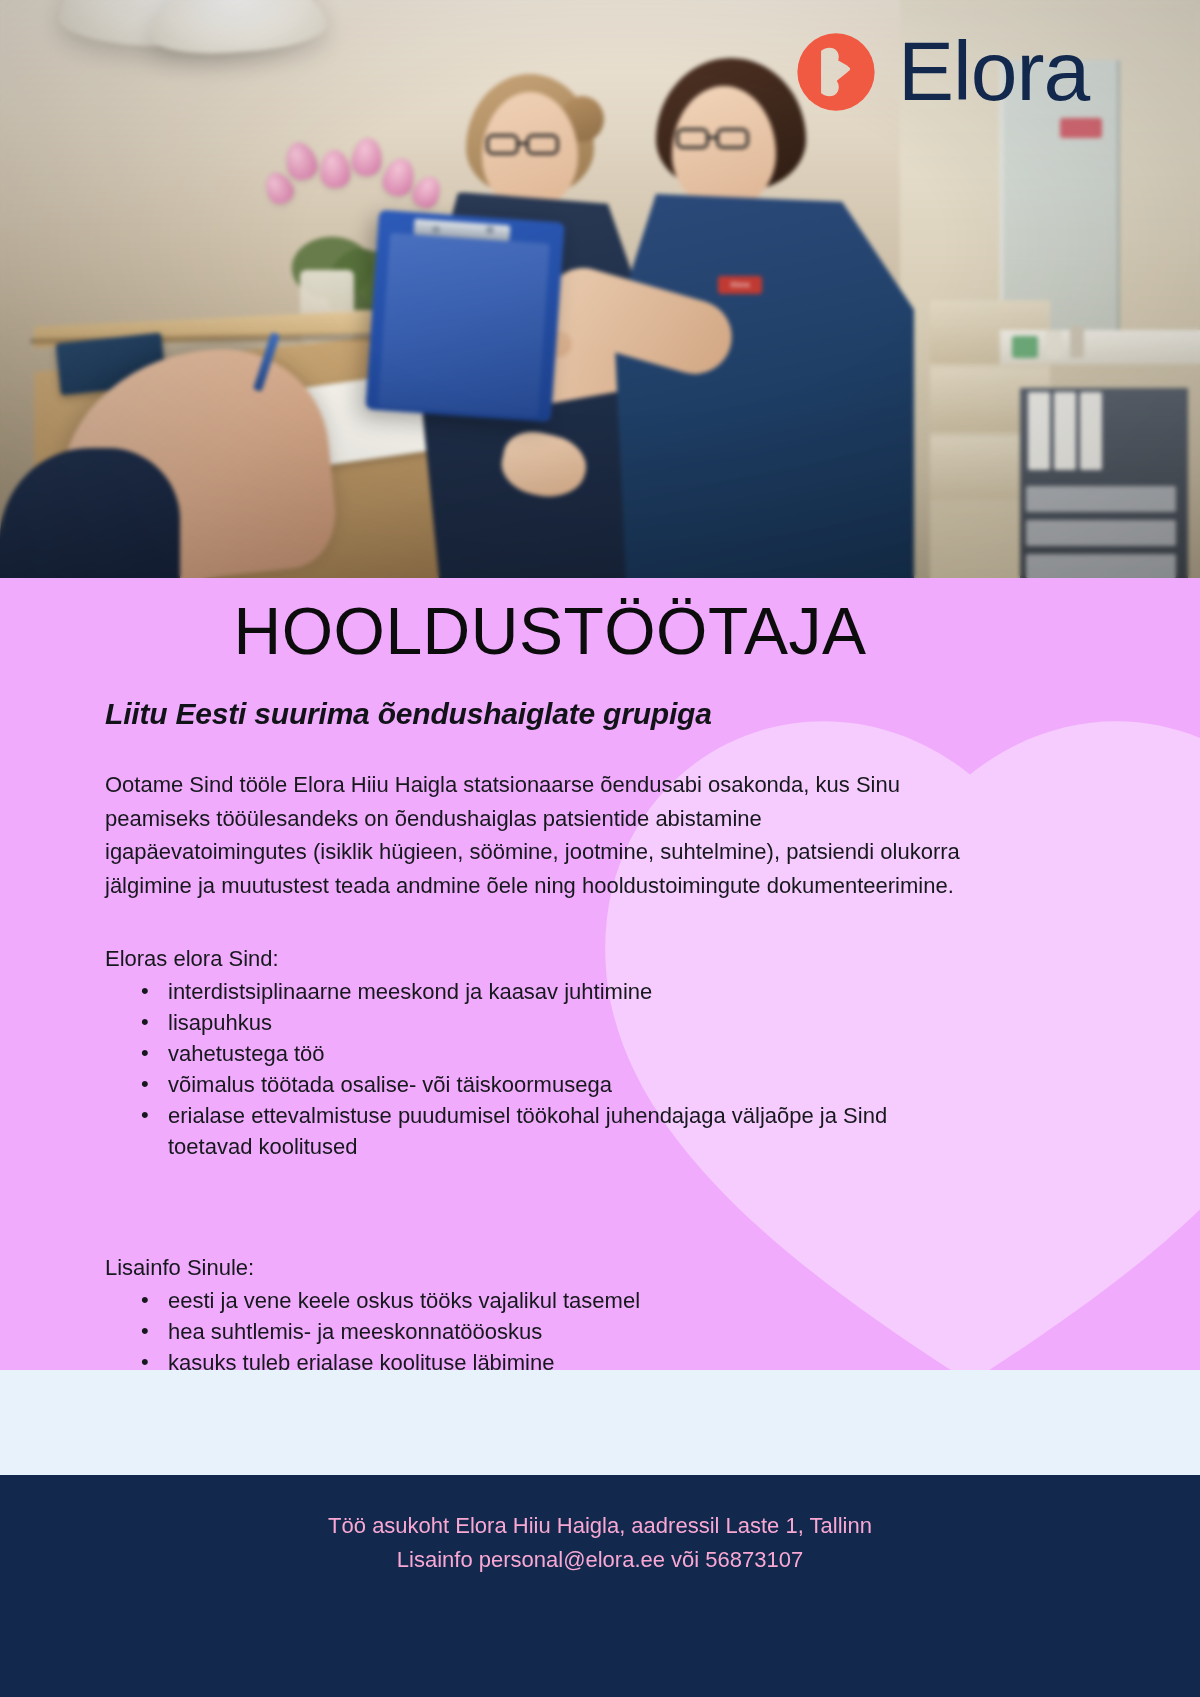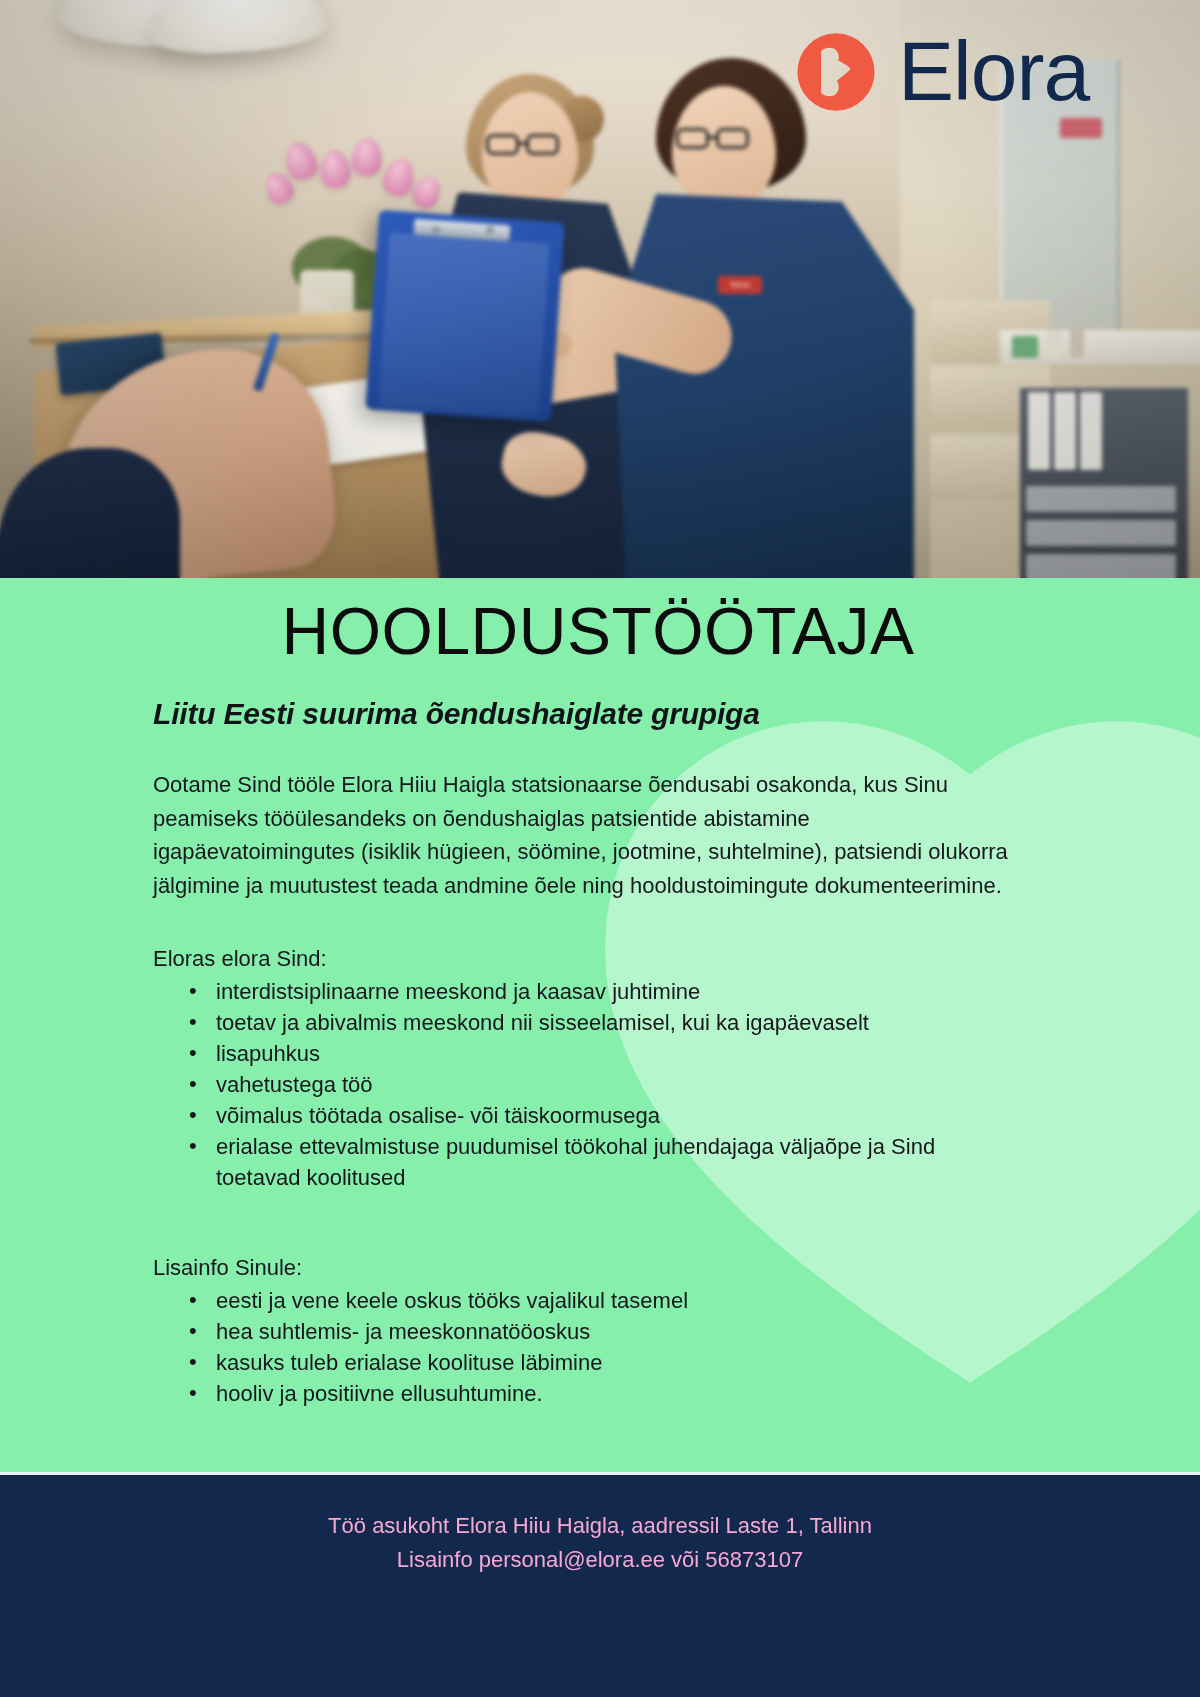--- a/index.html
+++ b/index.html
@@ -317,24 +317,23 @@
     font-size: 84px;
     font-weight: 500;
     color: #12284c;
     letter-spacing: -1px;
     line-height: 0.9;
   }
 
   
   .panel {
     position: absolute;
-    top: 578px; left: 0; width: 1200px; height: 894px;
-    background: #86efac;
+    top: 578px; left: 0; width: 1200px; height: 792px;
+    background: #f0abfc;
     overflow: hidden;
-    padding-left: 48px;
   }
   
   .watermark {
     position: absolute;
     top: 90px; right: -150px;
     width: 760px; height: 760px;
     opacity: .55;
     pointer-events: none;
   }
 
@@ -533,21 +532,20 @@
 
       <div class="title">HOOLDUSTÖÖTAJA</div>
 
       <div class="subtitle">Liitu Eesti suurima õendushaiglate grupiga</div>
 
       <div class="intro">Ootame Sind tööle Elora Hiiu Haigla statsionaarse õendusabi osakonda, kus Sinu peamiseks tööülesandeks on õendushaiglas patsientide abistamine igapäevatoimingutes (isiklik hügieen, söömine, jootmine, suhtelmine), patsiendi olukorra jälgimine ja muutustest teada andmine õele ning hooldustoimingute dokumenteerimine.</div>
 
       <div class="sec1-label">Eloras elora Sind:</div>
       <ul class="sec1-list">
         <li>interdistsiplinaarne meeskond ja kaasav juhtimine</li>
-        <li>toetav ja abivalmis meeskond nii sisseelamisel, kui ka igapäevaselt</li>
         <li>lisapuhkus</li>
         <li>vahetustega töö</li>
         <li>võimalus töötada osalise- või täiskoormusega</li>
         <li>erialase ettevalmistuse puudumisel töökohal juhendajaga väljaõpe ja Sind toetavad koolitused</li>
       </ul>
 
       <div class="sec2-label">Lisainfo Sinule:</div>
       <ul class="sec2-list">
         <li>eesti ja vene keele oskus tööks vajalikul tasemel</li>
         <li>hea suhtlemis- ja meeskonnatööoskus</li>

